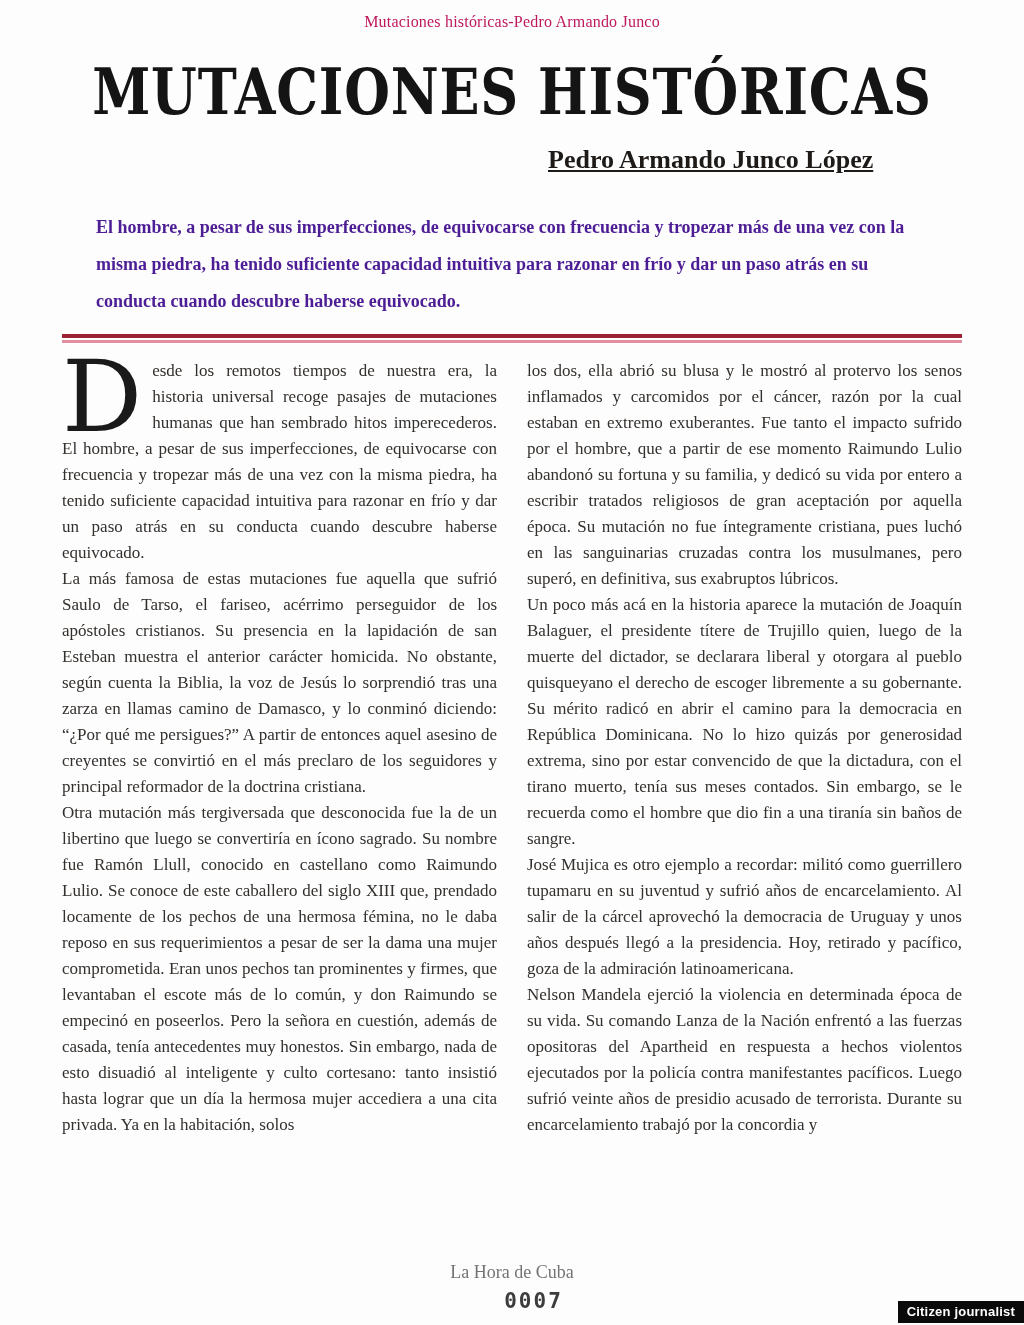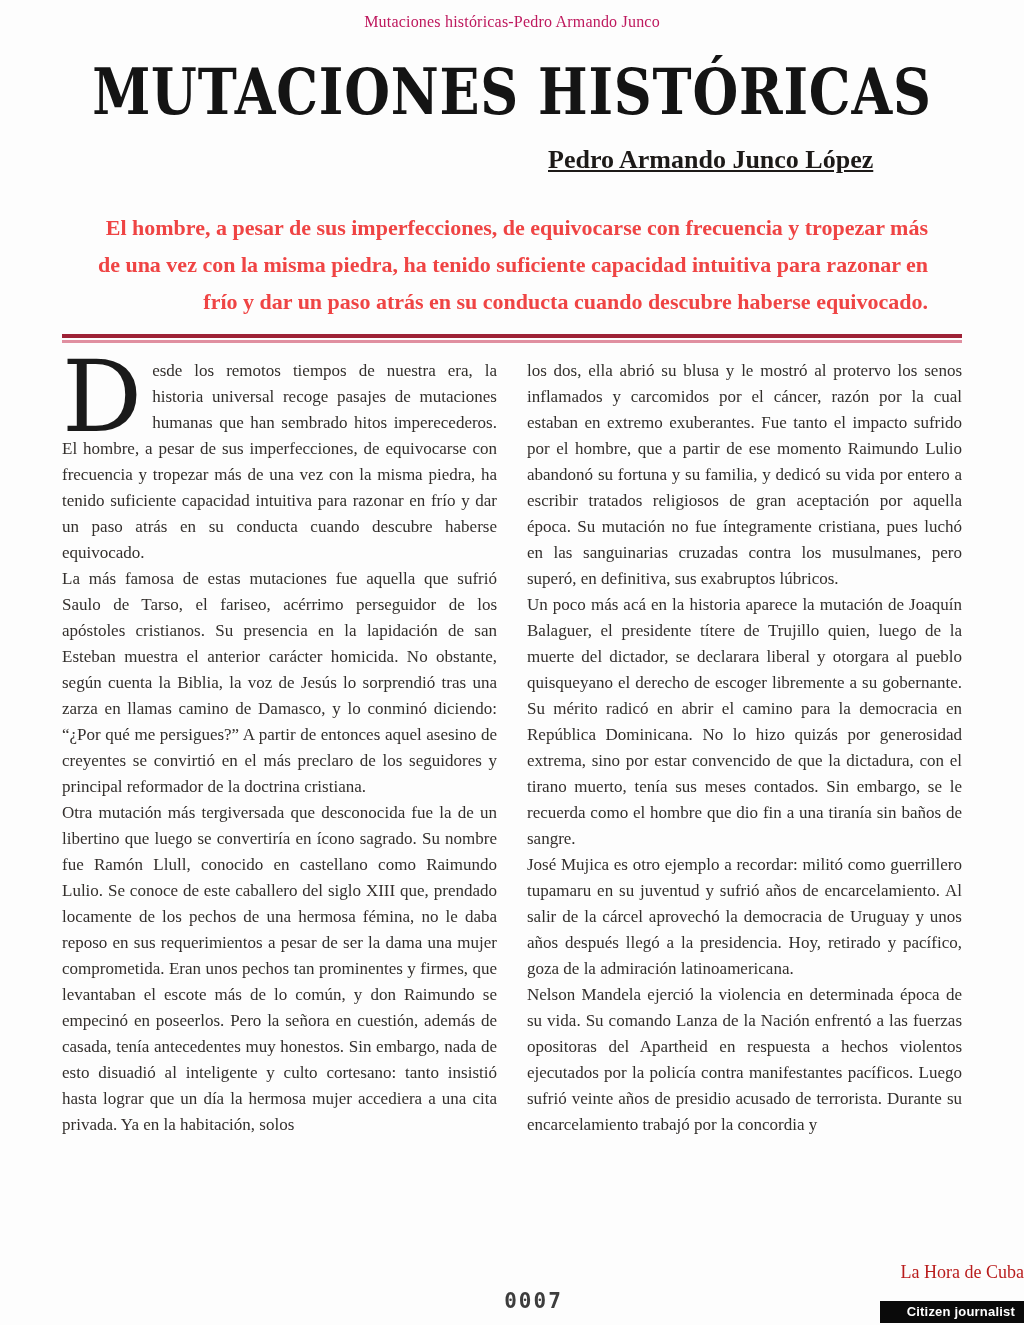--- a/index.html
+++ b/index.html
@@ -40,25 +40,25 @@
   .byline-block {
     margin: 18px 0 0 548px;
     font-weight: bold;
     font-size: 26px;
     color: #1d1a18;
     text-decoration: underline;
   }
   .byline-block .photo-credit { margin-top: 16px; }
   .lede {
     margin: 34px 96px 0 96px;
-    text-align: right;
+    text-align: left;
     font-weight: bold;
-    font-size: 22px;
+    font-size: 18px;
     line-height: 37px;
-    color: #ef4444;
+    color: #4c1d95;
   }
   .rule {
     margin: 14px 62px 0 62px;
     height: 2px;
     border-top: 4px solid #9e2236;
     border-bottom: 3px solid #e08fa0;
   }
   .columns {
     display: flex;
     gap: 30px;
@@ -79,44 +79,44 @@
     font-family: "DejaVu Serif", serif;
     font-size: 100px;
     line-height: 0.74;
     height: 76px;
     margin: 2px 10px 0 0;
     color: #1a1a1a;
   }
   .footer {
     position: absolute;
     bottom: 42px; left: 0; right: 0;
-    text-align: right;
+    text-align: center;
     font-size: 18px;
-    color: #b91c1c;
+    color: #737373;
   }
   .page-number {
     position: absolute;
     bottom: 12px; left: 0; right: 0;
     text-align: center;
     font-family: "DejaVu Sans Mono", monospace;
     font-weight: bold;
     font-size: 21px;
     letter-spacing: 2px;
     color: #3d3d3d;
     padding-left: 43px;
   }
   .badge {
     position: absolute;
     bottom: 2px; right: 0;
     background: #0a0a0a;
     color: #ffffff;
     font-family: "Liberation Sans", sans-serif;
     font-weight: bold;
     font-size: 13px;
-    padding: 3px 9px 4px 27px;
+    padding: 3px 9px 4px 9px;
     letter-spacing: 0.2px;
   }
 </style>
 </head>
 <body>
 
 <div class="page">
 
   <div class="running-header">Mutaciones históricas-Pedro Armando Junco</div>
 

